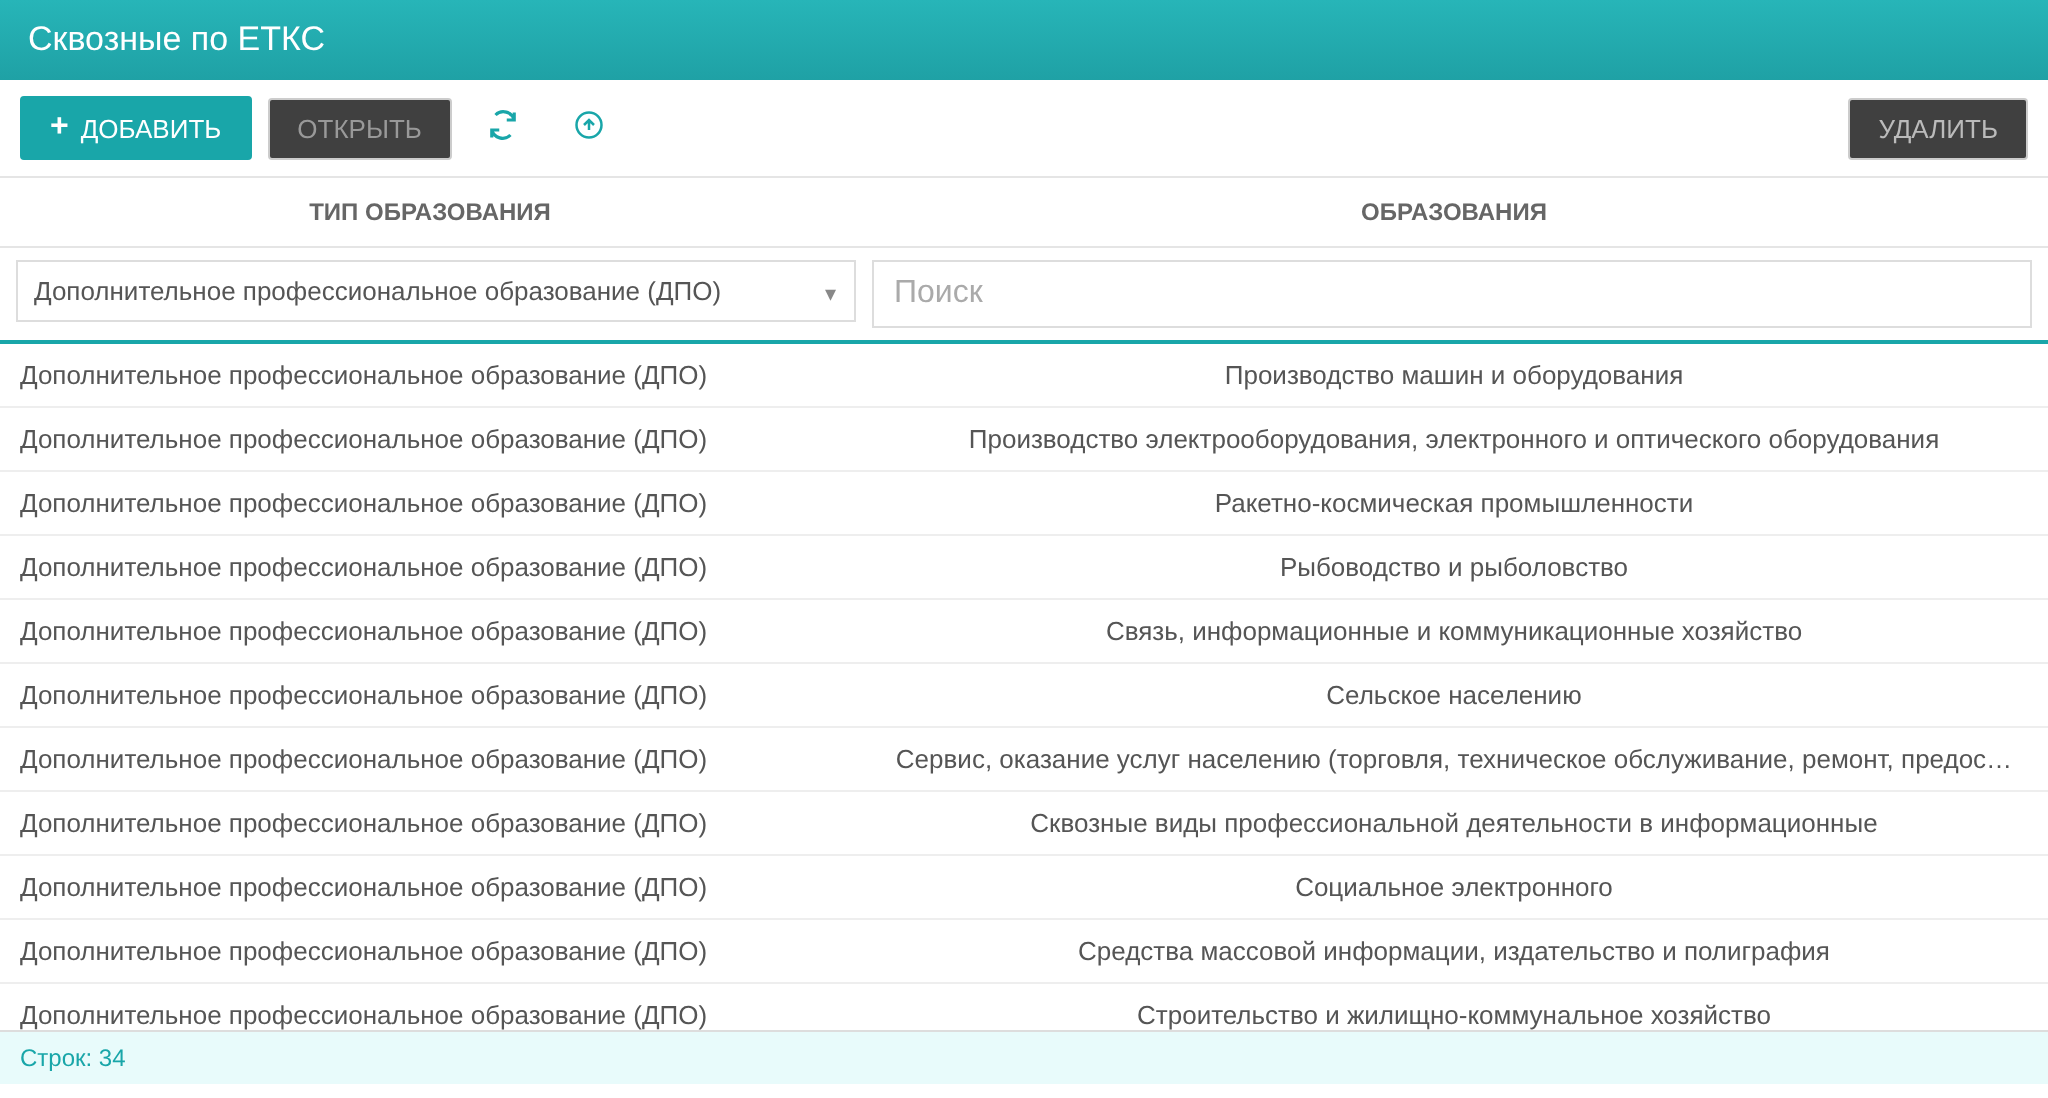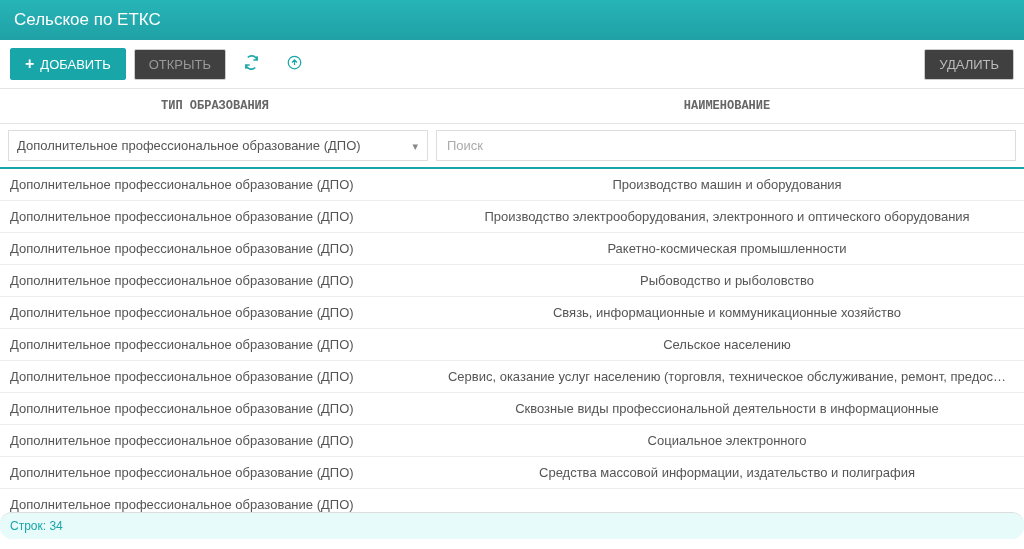--- a/index.html
+++ b/index.html
@@ -67,21 +67,20 @@
       border-bottom: 1px solid #e5e5e5;
     }
     .col1 { width: 430px; }
     .col2 { flex: 1; text-align: center; }
     .grid-title {
       text-align: center;
       padding: 10px 8px;
       font-weight: 600;
       color: #666;
       font-size: 12px;
-      font-family: Liberation Mono, monospace;
     }
     .filter-row {
       display: flex;
       padding: 6px 8px;
       border-bottom: 2px solid #19a6a9;
       gap: 8px;
     }
     .select-wrap {
       position: relative;
       width: 420px;
@@ -104,21 +103,21 @@
       top: 50%;
       transform: translateY(-50%);
       color: #888;
       pointer-events: none;
       font-size: 11px;
     }
     .search-input {
       flex: 1;
       padding: 7px 10px;
       border: 1px solid #ddd;
-      font-size: 13px;
+      font-size: 16px;
       color: #555;
     }
     .search-input::placeholder { color: #aaa; }
     .grid-body {
       overflow-y: auto;
       height: 343px;
     }
     .row {
       display: flex;
       border-bottom: 1px solid #eee;
@@ -136,28 +135,27 @@
       white-space: nowrap;
       overflow: hidden;
       text-overflow: ellipsis;
     }
     .footer {
       background: #e8fbfb;
       color: #19a6a9;
       padding: 6px 10px;
       font-size: 12px;
       border-top: 1px solid #ddd;
-      border-radius: 12px;
     }
   </style>
 </head>
 <body>
 
 <div class="header">
-  <span>Сельское по ЕТКС</span>
+  <span>Сквозные по ЕТКС</span>
 </div>
 
 <div class="toolbar">
   <button class="btn btn-primary">
     <span class="plus">+</span>
     <span>ДОБАВИТЬ</span>
   </button>
   <button class="btn">
     <span>ОТКРЫТЬ</span>
   </button>
@@ -177,21 +175,21 @@
     </span>
   </button>
   <div class="spacer"></div>
   <button class="btn btn-delete">
     <span>УДАЛИТЬ</span>
   </button>
 </div>
 
 <div class="grid-header">
   <div class="col1 grid-title">ТИП ОБРАЗОВАНИЯ</div>
-  <div class="col2 grid-title">НАИМЕНОВАНИЕ</div>
+  <div class="col2 grid-title">ОБРАЗОВАНИЯ</div>
 </div>
 
 <div class="filter-row">
   <div class="select-wrap">
     <select>
       <option>Дополнительное профессиональное образование (ДПО)</option>
     </select>
   </div>
   <input class="search-input" type="text" placeholder="Поиск" style="">
 </div>
@@ -232,18 +230,19 @@
     <div class="row">
       <div class="col1">Дополнительное профессиональное образование (ДПО)</div>
       <div class="col2">Социальное электронного</div>
     </div>
     <div class="row">
       <div class="col1">Дополнительное профессиональное образование (ДПО)</div>
       <div class="col2">Средства массовой информации, издательство и полиграфия</div>
     </div>
     <div class="row">
       <div class="col1">Дополнительное профессиональное образование (ДПО)</div>
+      <div class="col2">Строительство и жилищно-коммунальное хозяйство</div>
     </div>
   </div>
 
 <div class="footer">
   <span>Строк: 34</span>
 </div>
 
 </body></html>

